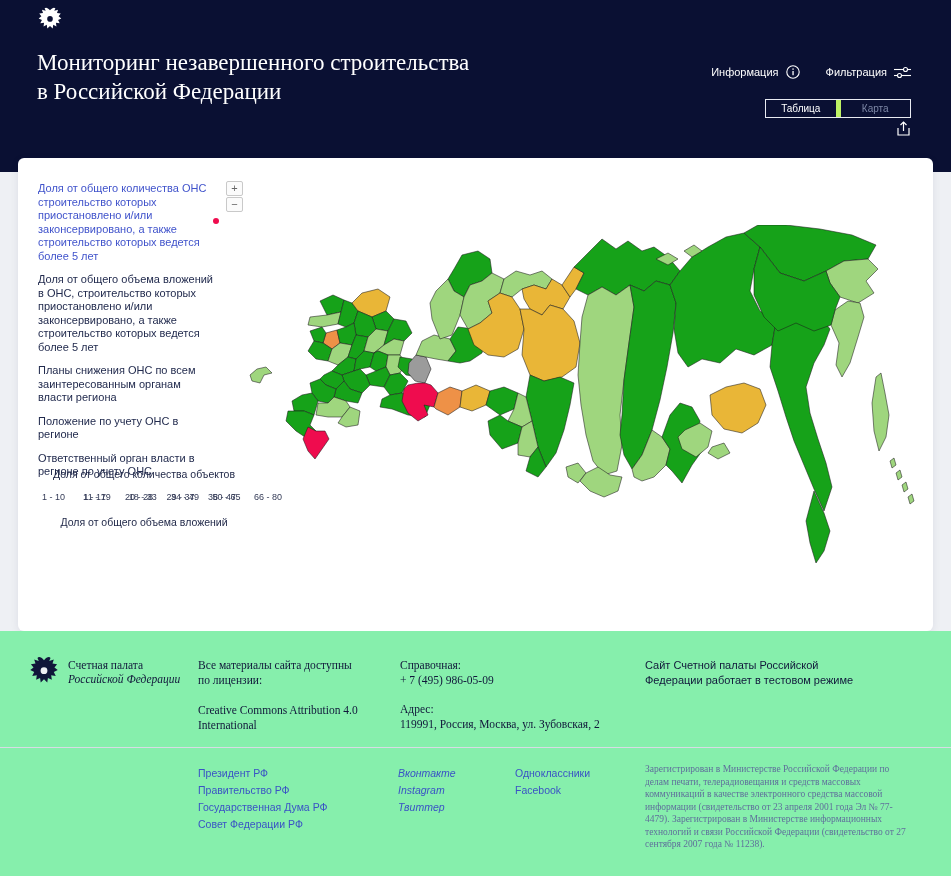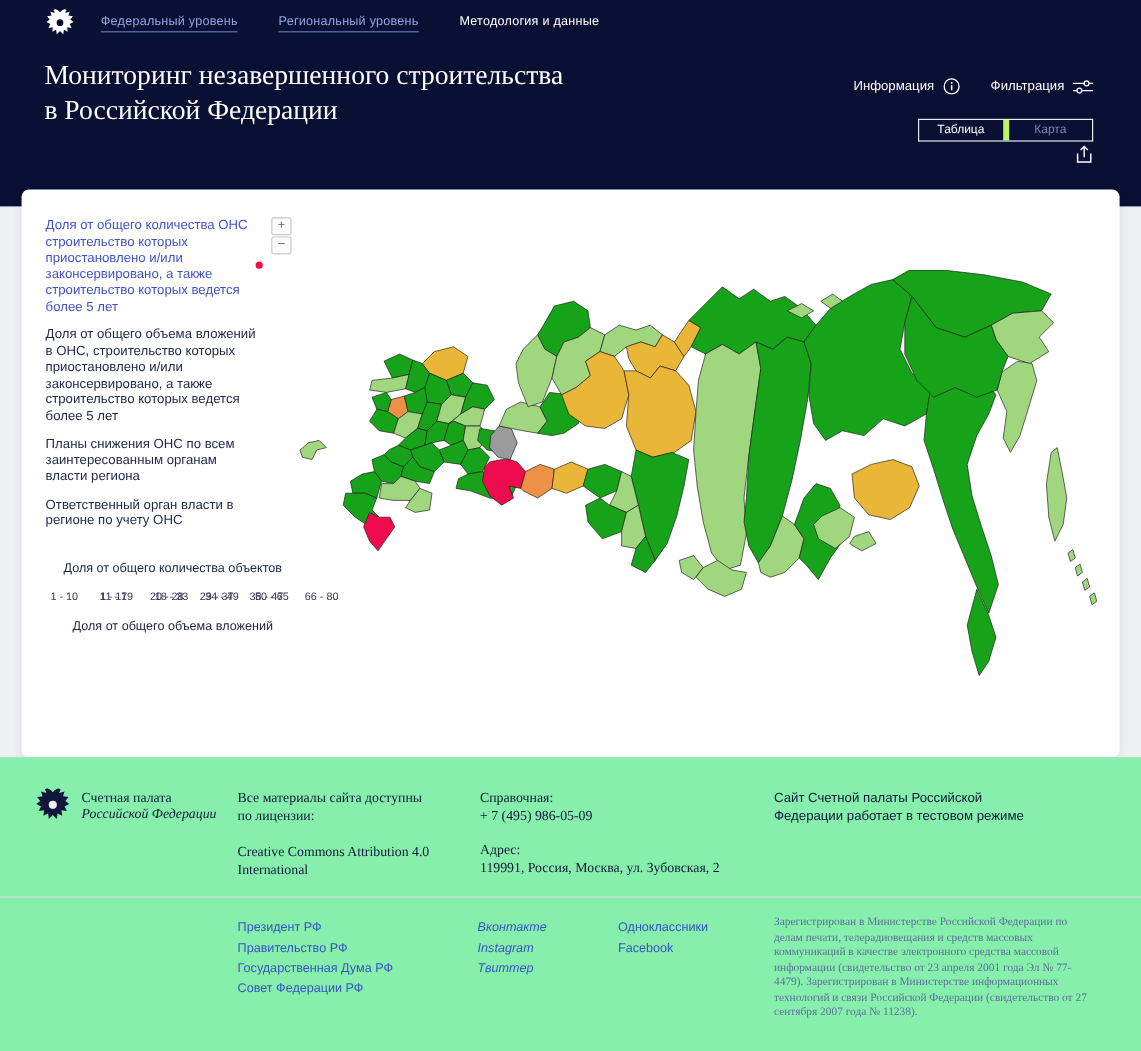--- a/index.html
+++ b/index.html
@@ -74,25 +74,20 @@
   }
 </style>
 </head>
 <body>
 
 <div class="header">
   <svg class="logo" viewBox="0 0 24 26">
     <path fill="#ffffff" d="M12,4 C10,1.5 8,1 7,2.2 L8,4.5 4.5,3.5 5.5,6.5 2,7 4,9.5 1.5,11.5 4.5,13 3,16 6.5,15.5 6,19 9,17.5 9.5,21 12,18.5 14.5,21 15,17.5 18,19 17.5,15.5 21,16 19.5,13 22.5,11.5 20,9.5 22,7 18.5,6.5 19.5,3.5 16,4.5 17,2.2 C16,1 14,1.5 12,4 Z"></path>
     <circle cx="12" cy="12" r="2.6" fill="#0a1033"></circle>
   </svg>
-  <div class="nav">
-      <a class="lnk">Федеральный уровень</a>
-      <a class="lnk">Региональный уровень</a>
-      <a class="cur">Методология и данные</a>
-    </div>
   <div class="page-title">
     <div>Мониторинг незавершенного строительства</div>
     <div>в Российской Федерации</div>
   </div>
   <div class="hdr-tools">
     <div class="hdr-tool">
       <span>Информация</span>
       <svg width="14" height="14" viewBox="0 0 14 14">
         <circle cx="7" cy="7" r="6.2" fill="none" stroke="#fff" stroke-width="1.1"></circle>
         <rect x="6.4" y="6" width="1.3" height="4.2" fill="#fff"></rect>
@@ -118,20 +113,21 @@
     <line x1="8.5" y1="2" x2="8.5" y2="11" stroke="#fff" stroke-width="1.2"></line>
     <path d="M5.5,5 L8.5,2 L11.5,5" fill="none" stroke="#fff" stroke-width="1.2"></path>
   </svg>
 </div>
 
 <div class="card">
   <div class="opts">
       <div class="opt active">Доля от общего количества ОНС строительство которых приостановлено и/или законсервировано, а также строительство которых ведется более 5 лет</div>
       <div class="opt">Доля от общего объема вложений в ОНС, строительство которых приостановлено и/или законсервировано, а также строительство которых ведется более 5 лет</div>
       <div class="opt">Планы снижения ОНС по всем заинтересованным органам власти региона</div>
+      <div class="opt">Положение по учету ОНС в регионе</div>
       <div class="opt">Ответственный орган власти в регионе по учету ОНС</div>
     </div>
 
   <div class="zoomctl">
     <button>+</button>
     <button>−</button>
   </div>
 
   <div class="kalin-dot" style="background: rgb(239, 12, 78);"></div>
 

